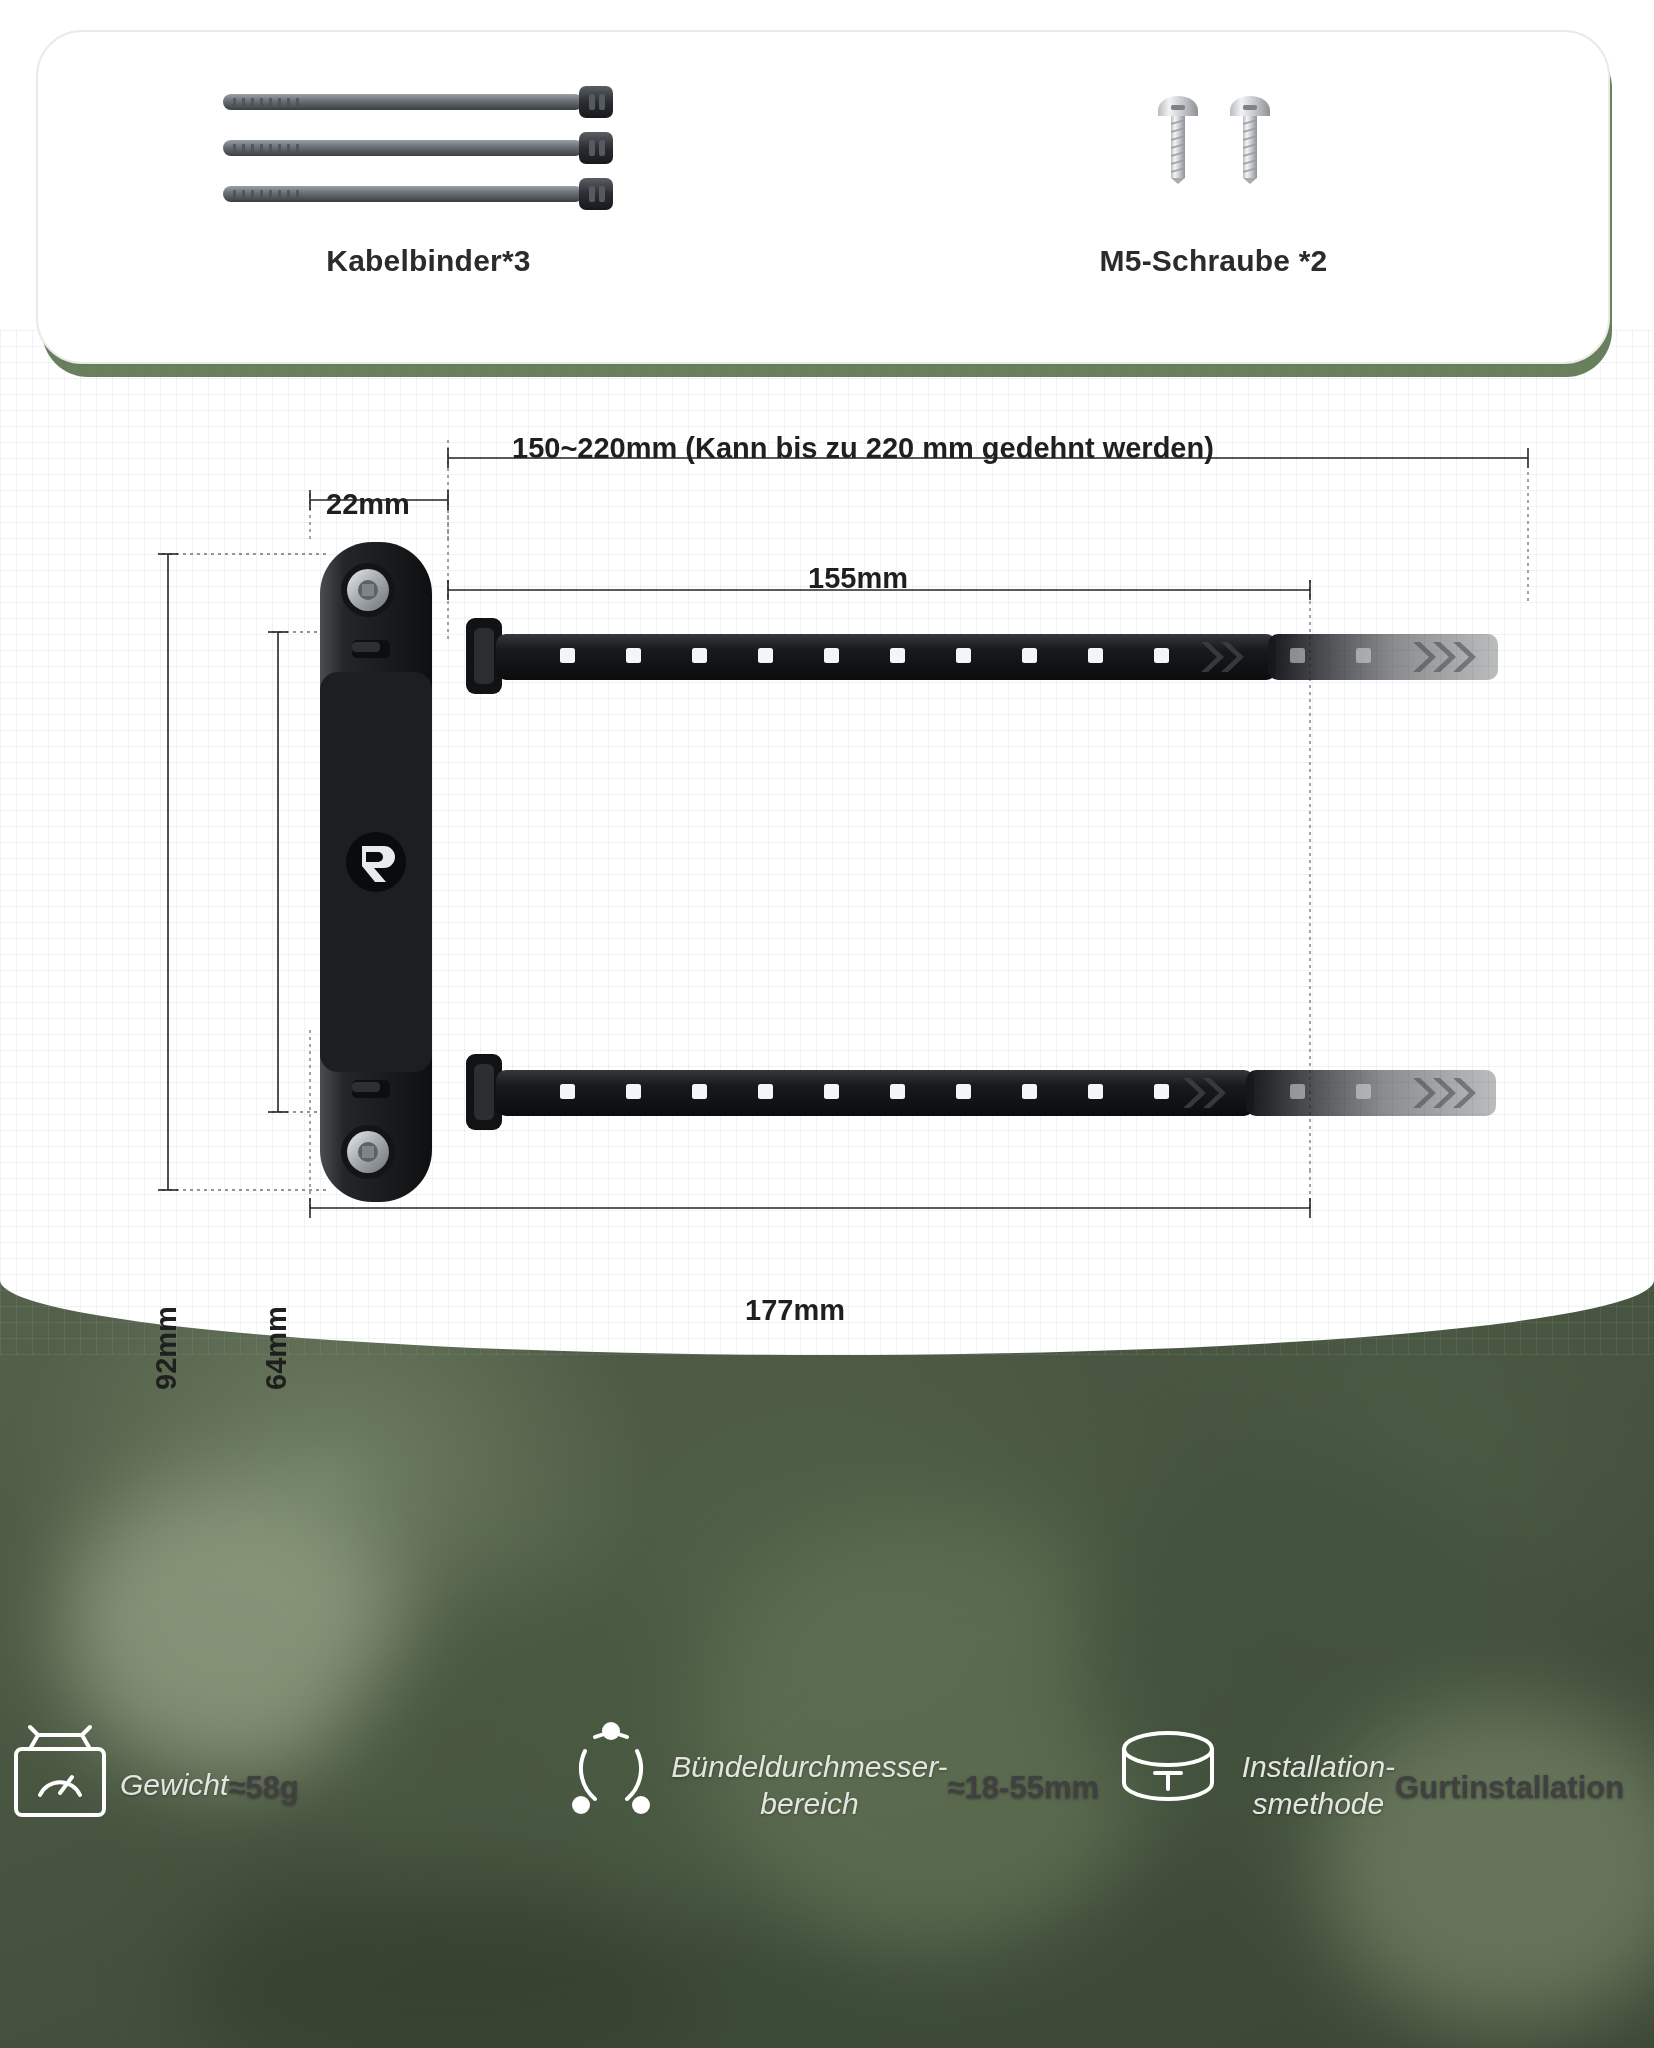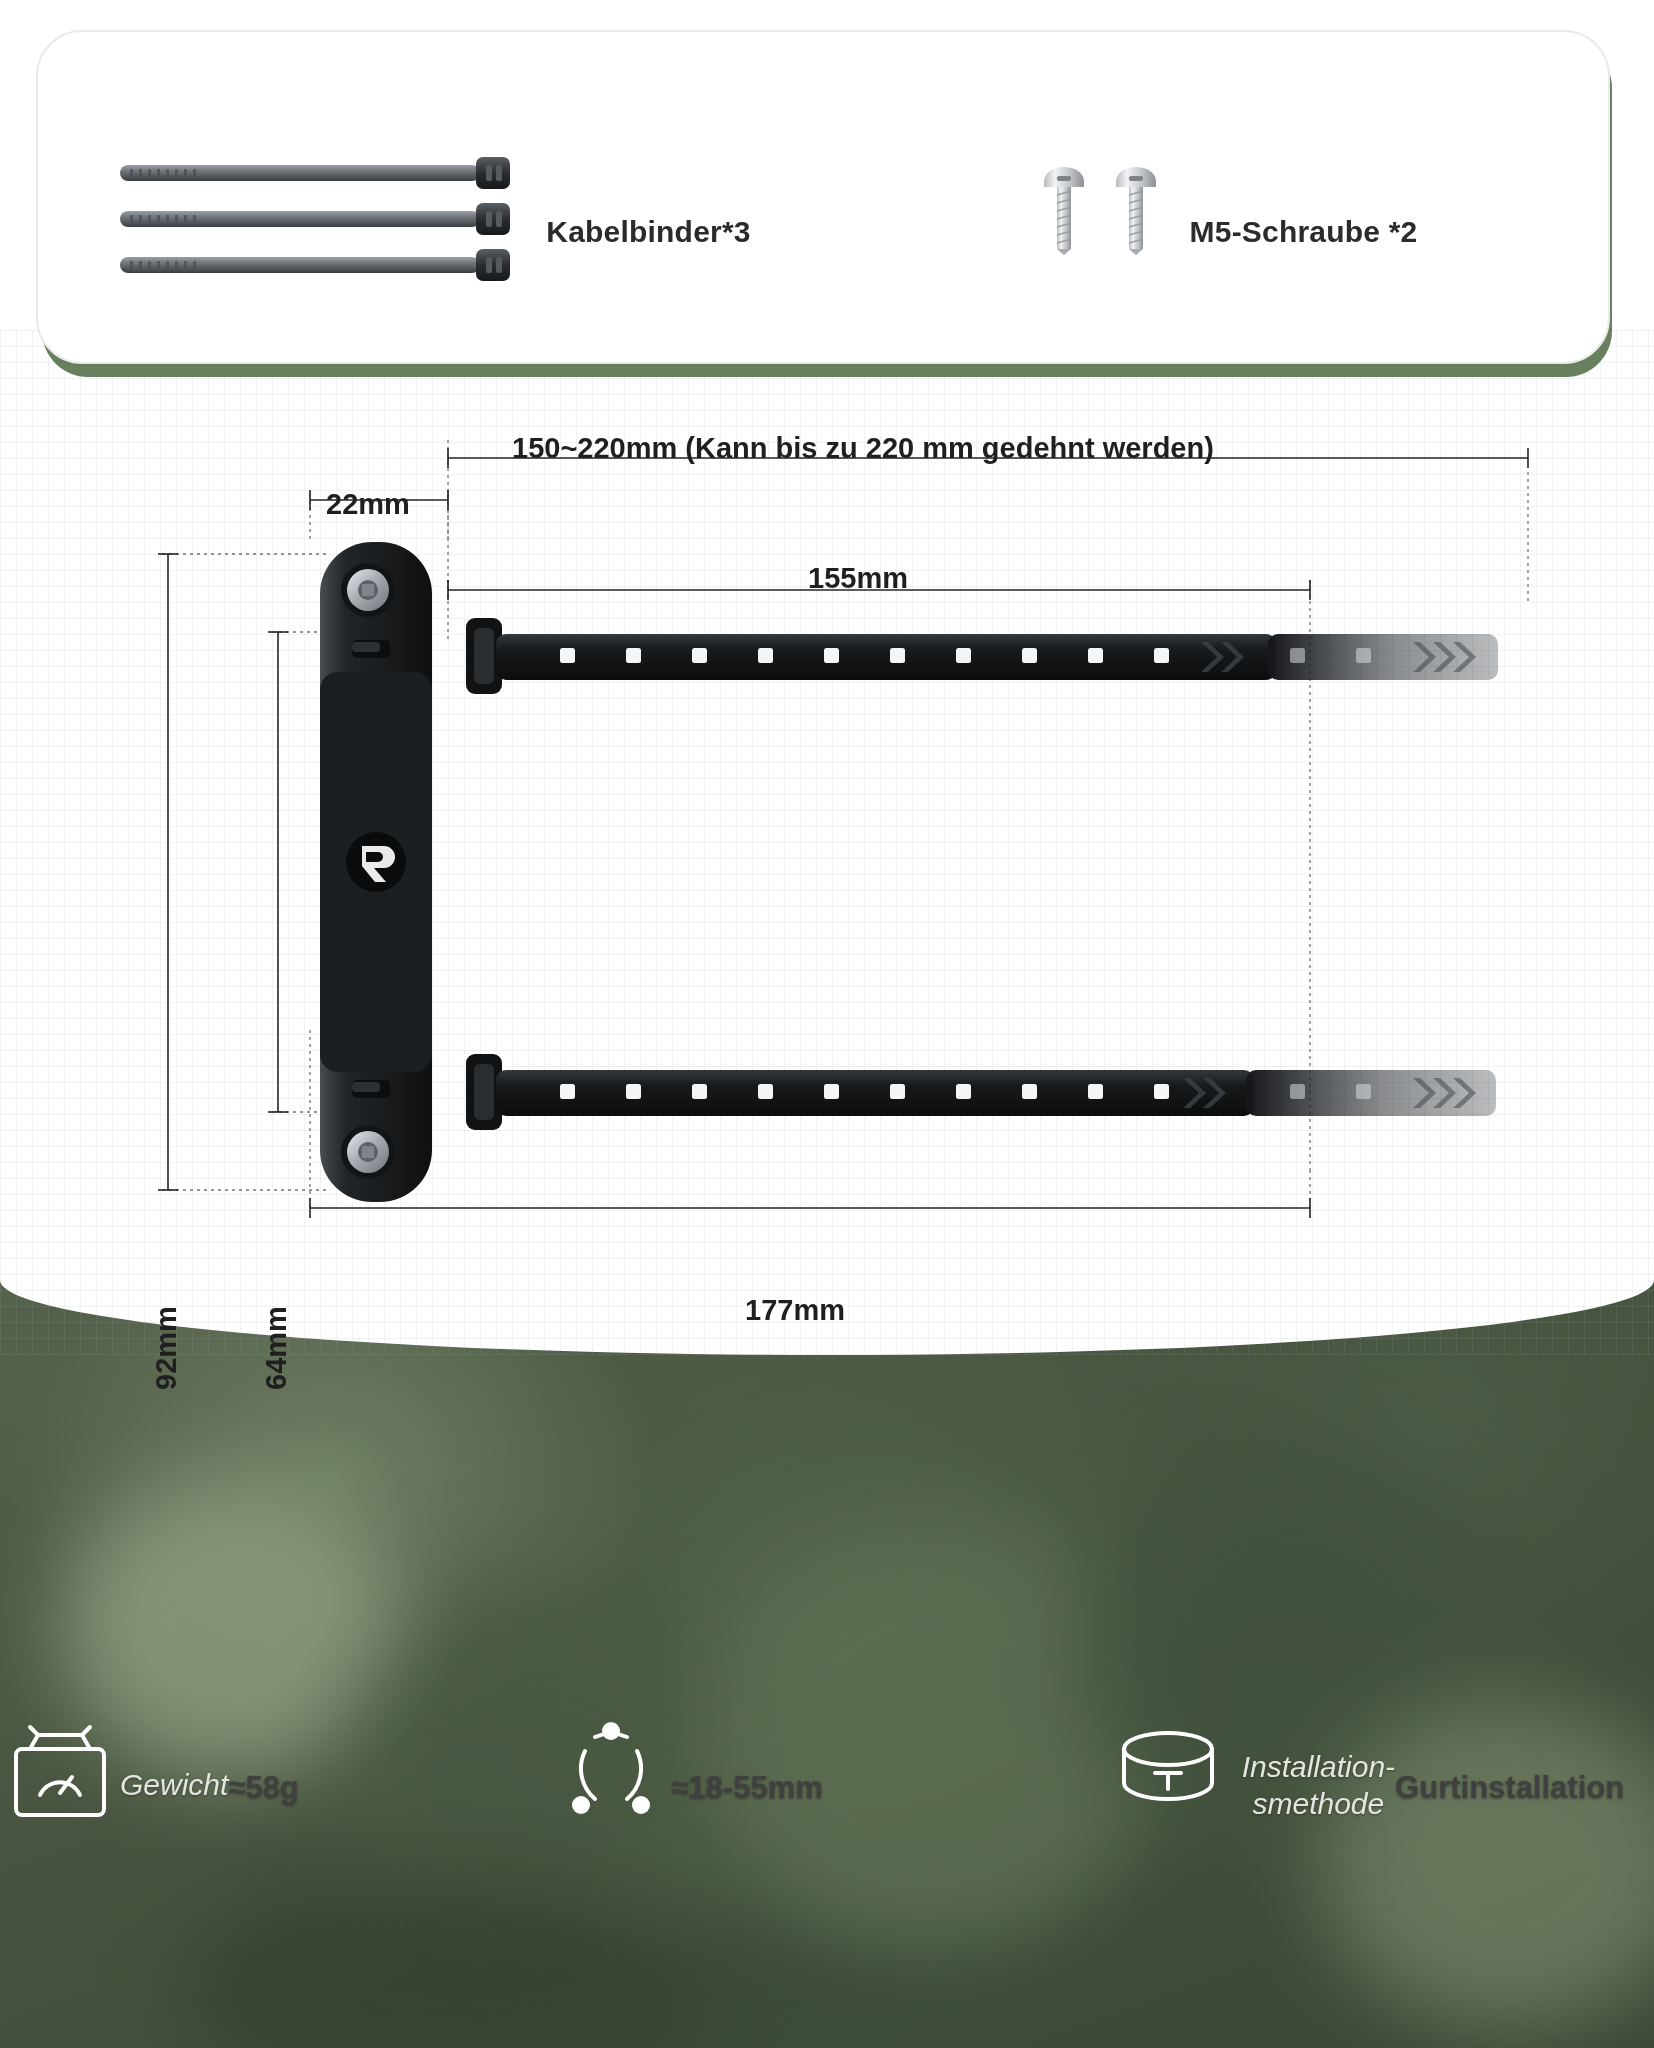--- a/index.html
+++ b/index.html
@@ -91,23 +91,23 @@
     position: absolute;
     left: 36px;
     top: 30px;
     width: 1570px;
     height: 330px;
     display: flex;
   }
   .acc-col {
     flex: 1;
     display: flex;
-    flex-direction: row;
+    flex-direction: column;
     align-items: center;
-    justify-content: center;
+    justify-content: flex-start;
     padding-top: 48px;
   }
   .acc-art {
     height: 140px;
     display: flex;
     align-items: center;
     justify-content: center;
   }
   .acc-label {
     margin-top: 26px;
@@ -504,20 +504,22 @@
     <div class="feat-icon">
       <svg width="120" height="110" viewBox="0 0 120 110" fill="none" stroke="#ffffff" stroke-width="4" stroke-linecap="round">
         <path d="M44 22 a40 40 0 0 1 32 0"></path>
         <path d="M86 36 a40 40 0 0 1 -10 48"></path>
         <path d="M44 84 a40 40 0 0 1 -10 -48"></path>
         <circle cx="60" cy="16" r="9" fill="#ffffff" stroke="none"></circle>
         <circle cx="30" cy="90" r="9" fill="#ffffff" stroke="none"></circle>
         <circle cx="90" cy="90" r="9" fill="#ffffff" stroke="none"></circle>
       </svg>
     </div>
+    <div class="feat-title" style="white-space:pre-line;">Bündeldurchmesser-
+bereich</div>
     <div class="feat-value">≈18-55mm</div>
   </div>
 
   <div class="feat">
     <div class="feat-icon">
       <svg width="130" height="110" viewBox="0 0 130 110" fill="none" stroke="#ffffff" stroke-width="4" stroke-linecap="round" stroke-linejoin="round">
         <ellipse cx="65" cy="34" rx="44" ry="16"></ellipse>
         <path d="M21 34 v34 a44 16 0 0 0 88 0 v-34"></path>
         <path d="M52 58 h26"></path>
         <path d="M65 58 v16"></path>

